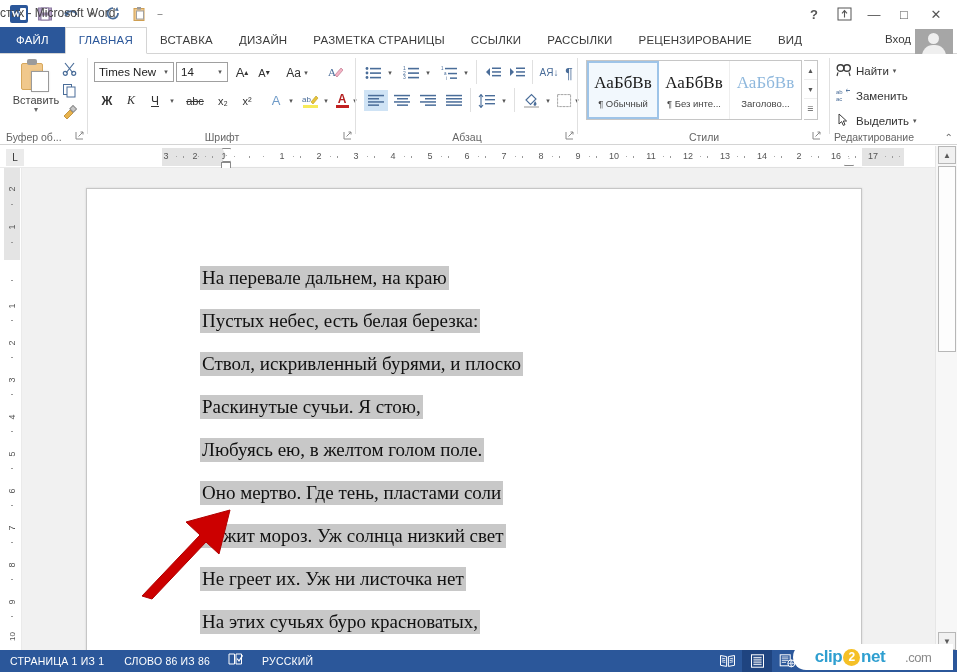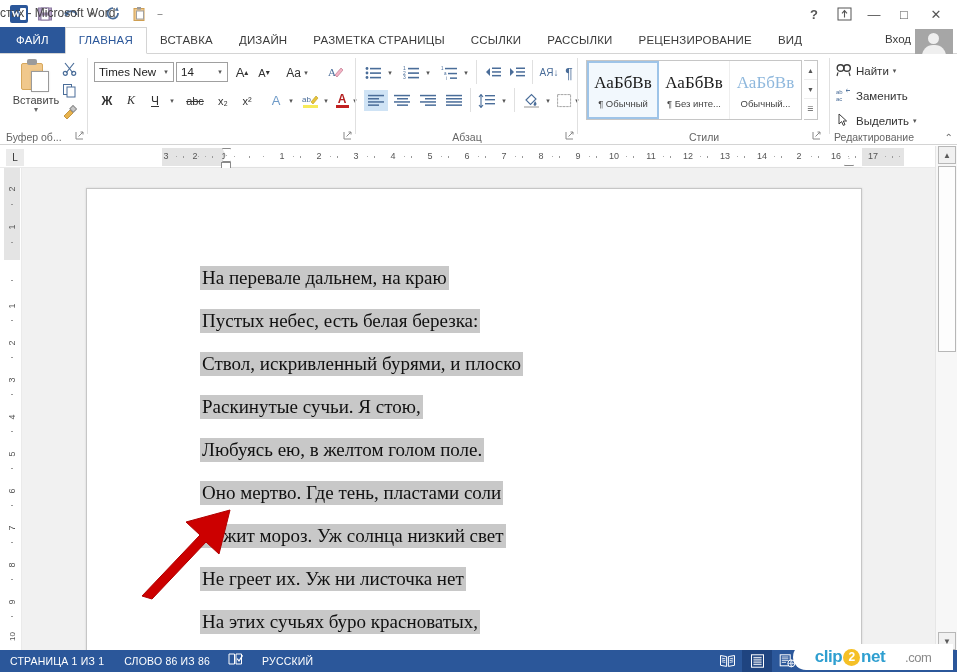--- a/index.html
+++ b/index.html
@@ -404,20 +404,21 @@
           <rect x="1" y="12" width="15" height="3" fill="#f7ea5a"></rect>
         </svg>
       </div>
       <div class="fbtn caret" style="left:232px; top:36px; width:12px;">▾</div>
       <div class="fbtn" style="left:244px; top:36px; width:20px; flex-direction:column;">
         <span style="color:#b42020; font-weight:bold; font-size:12px; line-height:11px;">A</span>
         <span style="display:block; width:13px; height:3px; background:#c22020;"></span>
       </div>
       <div class="fbtn caret" style="left:262px; top:36px; width:10px;">▾</div>
 
+      <div class="grp-label">Шрифт</div>
       <div class="dlg">
         <svg width="9" height="9" viewBox="0 0 9 9">
             <path d="M1 1 L1 8 L8 8" stroke="#888" fill="none"></path>
             <path d="M8 1 L3.5 5.5 M8 1 L5.5 1 M8 1 L8 3.5" stroke="#888" fill="none"></path>
           </svg>
       </div>
       <div class="grp-sep" style="right:0;"></div>
     </div>
 
     <div class="grp" style="left:356px; width:222px;">
@@ -554,21 +555,21 @@
           <div class="style-item sel">
             <div class="style-prev">АаБбВв</div>
             <div class="style-name">¶ Обычный</div>
           </div>
           <div class="style-item">
             <div class="style-prev">АаБбВв</div>
             <div class="style-name">¶ Без инте...</div>
           </div>
           <div class="style-item" style="border-right:none;">
             <div class="style-prev head">АаБбВв</div>
-            <div class="style-name">Обычный...</div>
+            <div class="style-name">Заголово...</div>
           </div>
         </div>
         <div class="gal-scroll">
           <div>▲</div>
           <div>▼</div>
           <div style="border-bottom:none;">☰</div>
         </div>
       </div>
       <div class="grp-label">Стили</div>
       <div class="dlg" style="right:8px;">

